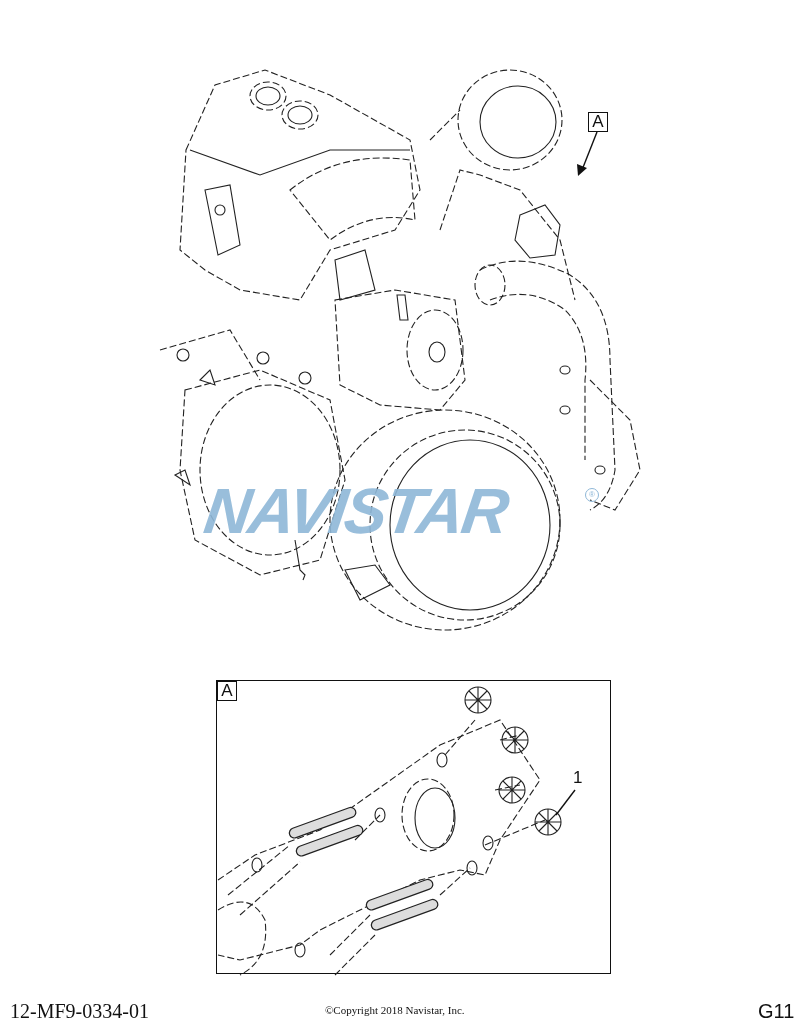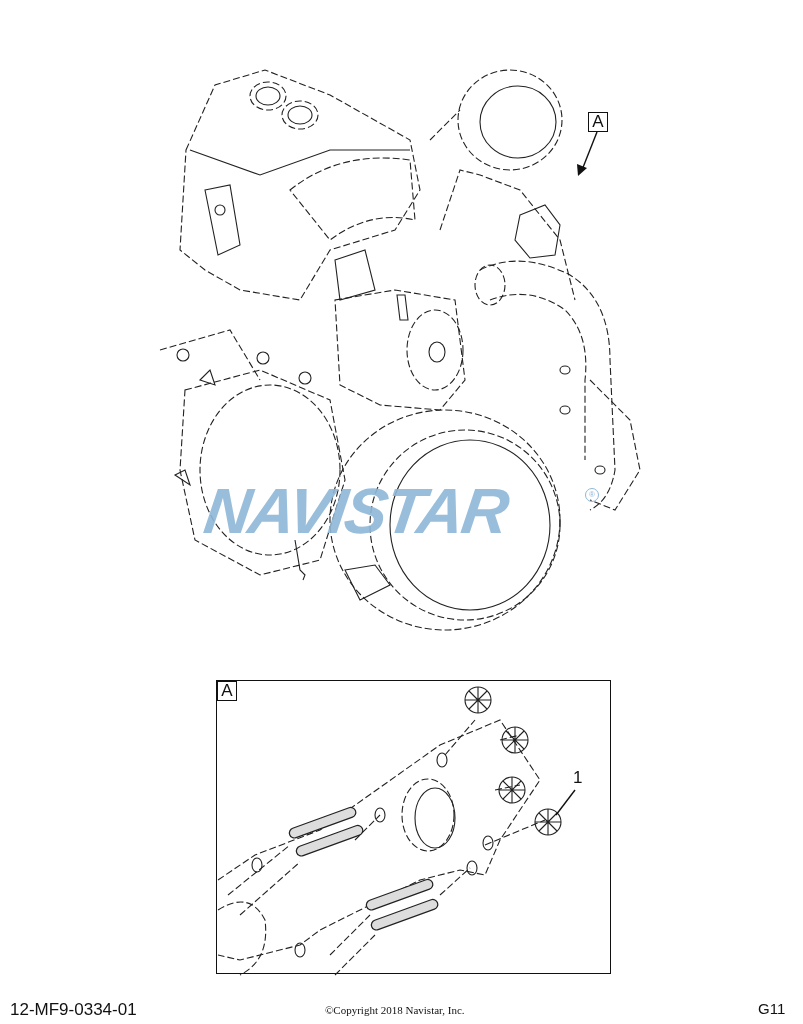--- a/index.html
+++ b/index.html
@@ -12,23 +12,23 @@
                  font-family:"Liberation Sans", sans-serif; font-size:17px; line-height:18px;
                  text-align:center; width:18px; height:18px; }
   .watermark { position:absolute; left:205px; top:482px; width:380px; height:58px;
                font-family:"Liberation Sans", sans-serif; font-weight:bold; font-style:italic;
                font-size:64px; line-height:58px; letter-spacing:-2px; color:#8fb8d8; opacity:0.9;
                transform:skewX(-8deg); white-space:nowrap; }
   .reg { position:absolute; left:585px; top:488px; width:12px; height:12px; border:1px solid #8fb8d8;
          border-radius:50%; font-size:8px; line-height:12px; text-align:center; color:#8fb8d8; }
   .detail-frame { position:absolute; left:216px; top:680px; width:393px; height:292px;
                   border:1.5px solid #111; }
-  .footer-left { position:absolute; left:10px; top:1000px; font-size:17px; font-family:Liberation Sans, sans-serif; }
+  .footer-left { position:absolute; left:10px; top:1000px; font-size:20px; font-family:Liberation Serif, serif; }
   .footer-center { position:absolute; left:325px; top:1004px; font-size:11px; font-family:"Liberation Serif", serif;text-align:center; }
-  .footer-right { position:absolute; left:758px; top:1000px; font-size:15px; font-family:"Liberation Sans", sans-serif; }
+  .footer-right { position:absolute; left:758px; top:1000px; font-size:20px; font-family:"Liberation Sans", sans-serif; }
   .item-num { position:absolute; left:573px; top:768px; font-size:17px; font-family:"Liberation Sans", sans-serif; }
 </style>
 </head>
 <body>
 
 <svg width="803" height="660" viewBox="0 0 803 660" style="left:0;top:0;">
 
   <path class="dash" d="M186 150 L215 85 L265 70 L330 95 L410 140 L420 190 L395 230 L330 250 L300 300 L240 290 L205 270 L180 250 Z"></path>
   <path class="ln" d="M190 150 L260 175 L330 150 L410 150"></path>
   <ellipse class="dash" cx="268" cy="96" rx="18" ry="14"></ellipse>

